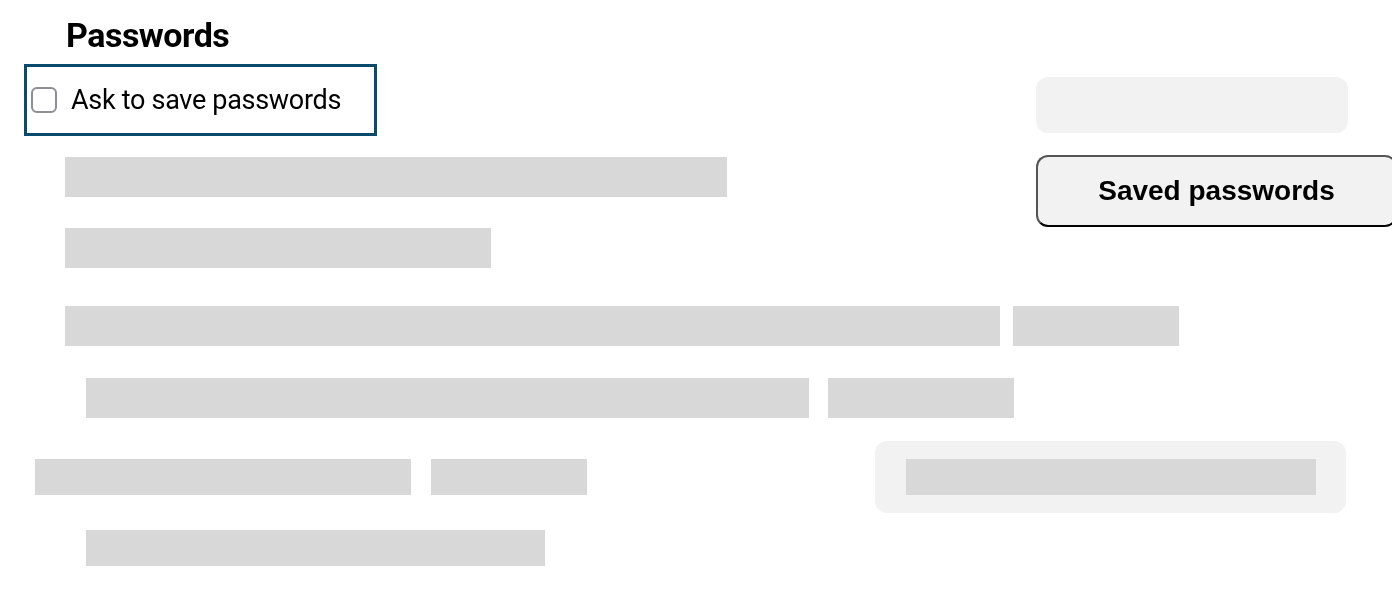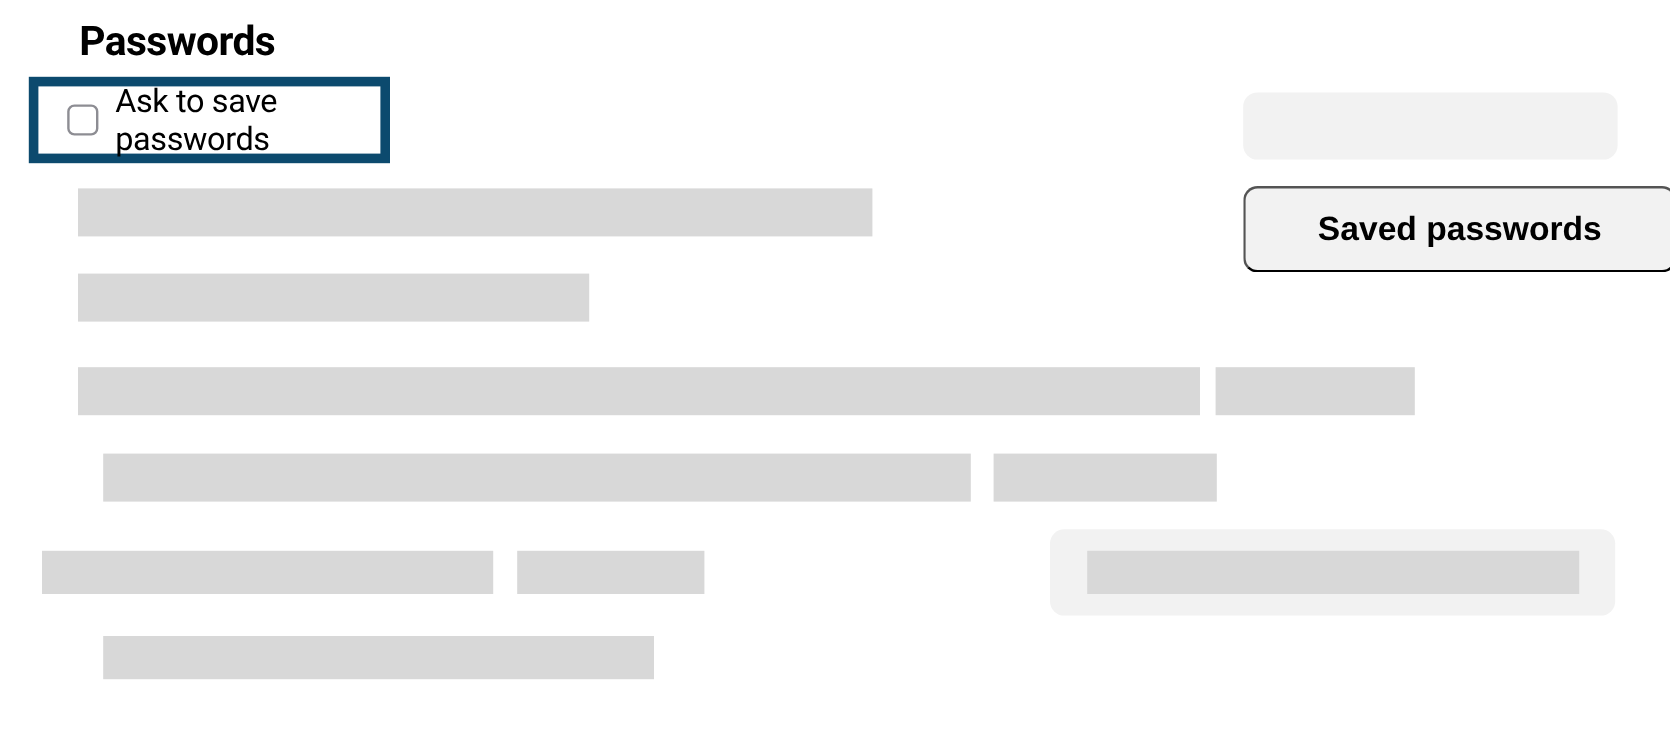--- a/index.html
+++ b/index.html
@@ -21,26 +21,26 @@
       top: 15px;
       font-size: 34px;
       font-weight: 700;
       letter-spacing: -0.5px;
       margin-left: 28px;
     }
     .highlight-box {
       position: absolute;
       left: 24px;
       top: 64px;
-      width: 301px;
+      width: 353px;
       height: 72px;
-      border: 8px solid #0c4a6e;
+      border: 3px solid #0c4a6e;
       display: flex;
       align-items: center;
-      padding-left: 24px;
+      padding-left: 4px;
     }
     .checkbox {
       width: 26px;
       height: 26px;
       border: 2.5px solid #8d8d93;
       border-radius: 6px;
       background: #fff;
       flex-shrink: 0;
       cursor: pointer;
     }

